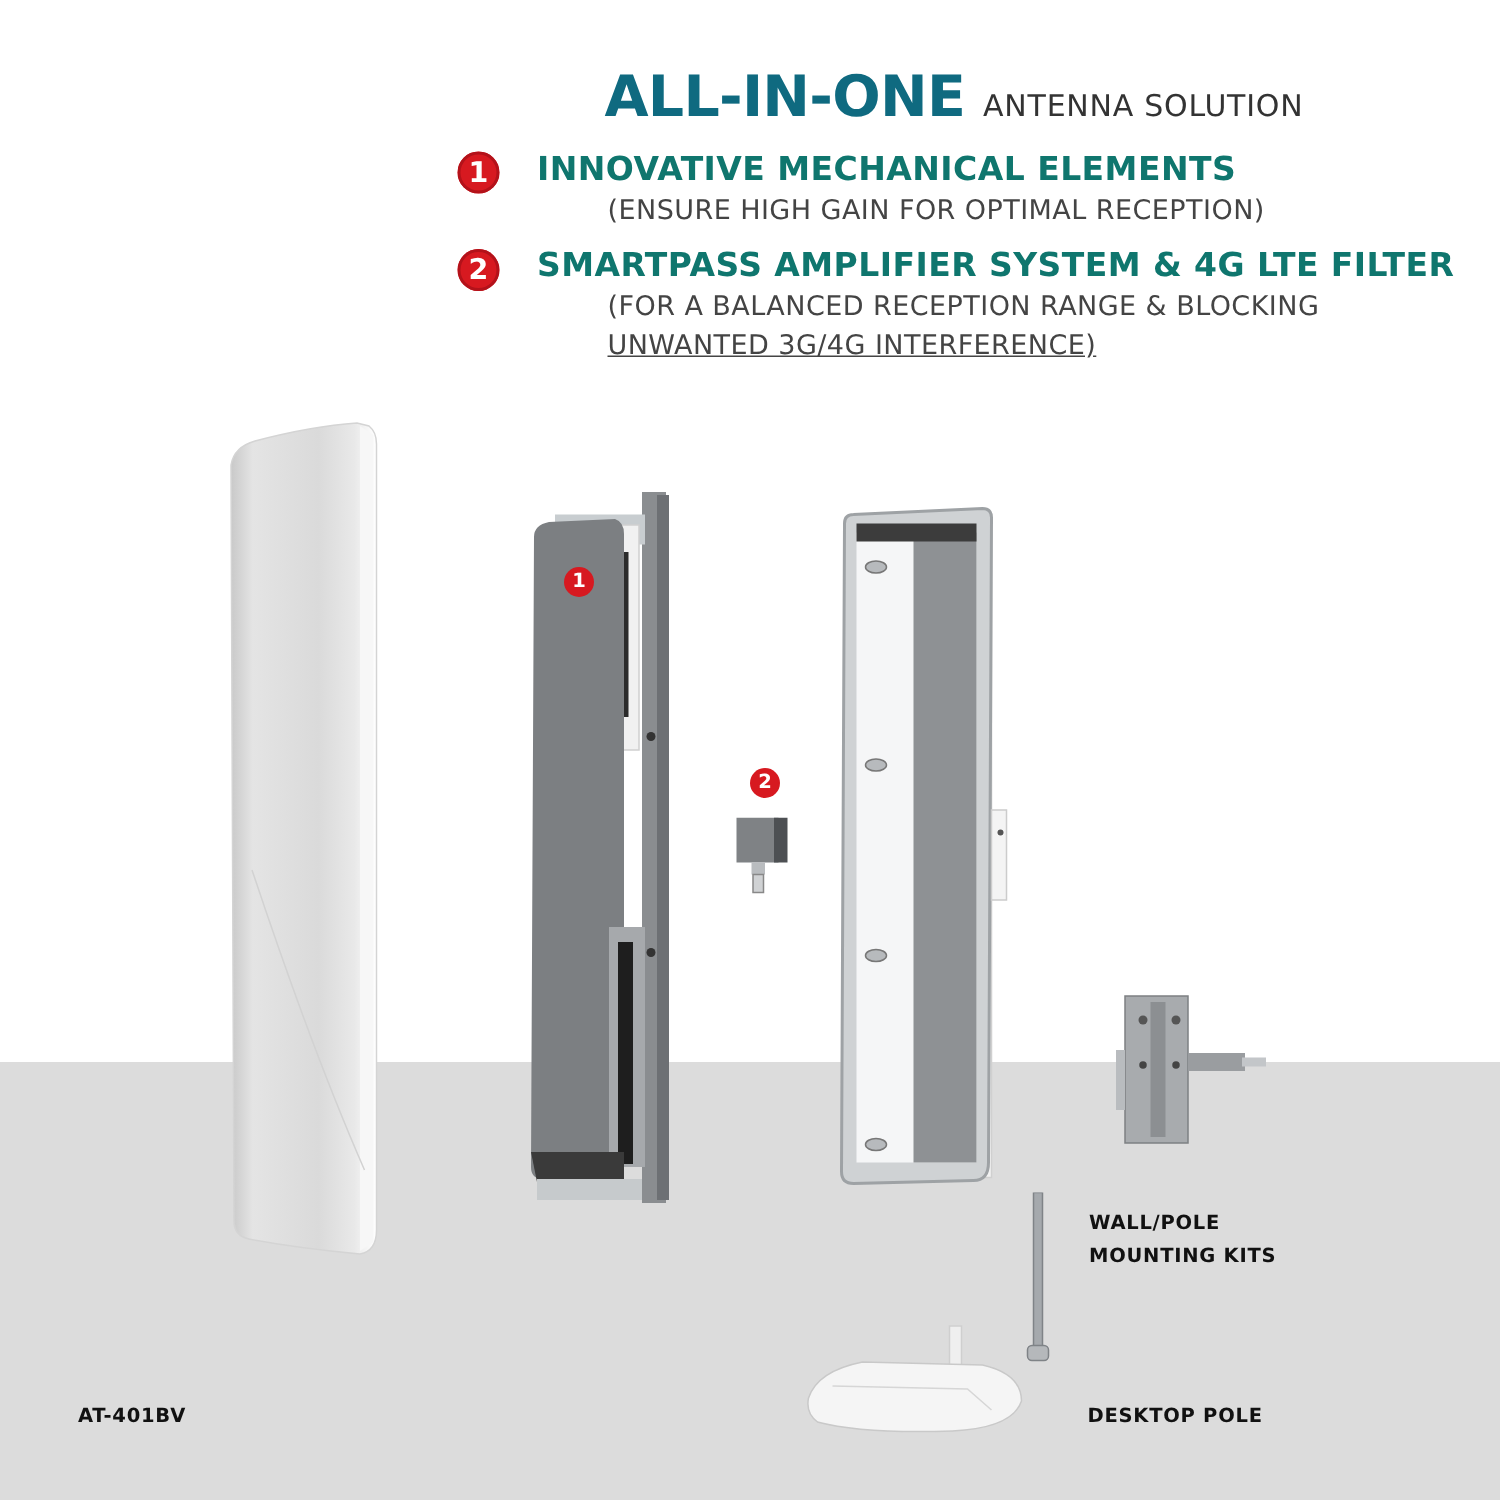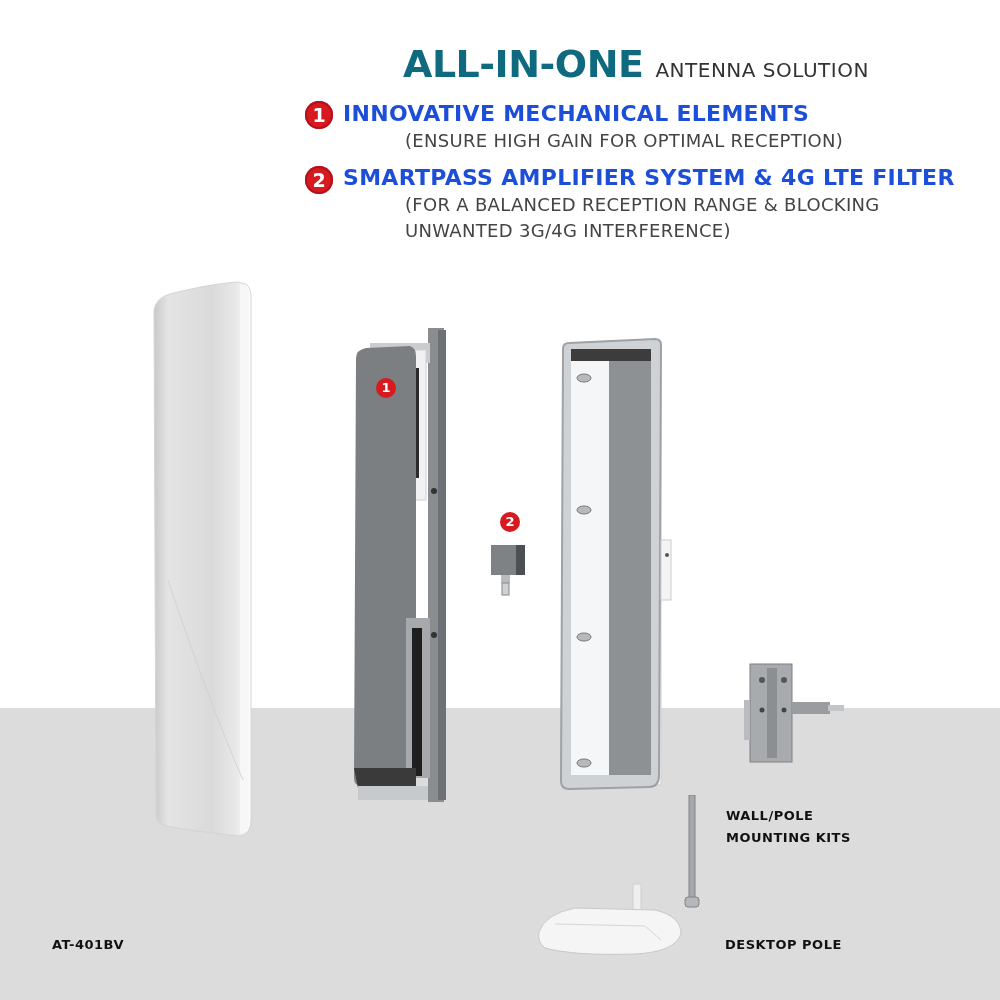--- a/index.html
+++ b/index.html
@@ -7,21 +7,21 @@
   .floor { position:absolute; left:0; top:708px; width:1000px; height:292px; background:#dcdcdc; }
   .abs { position:absolute; }
 
   
   .title-line { position:absolute; left:355px; top:42px; white-space:nowrap;margin-left:48px; }
   .title-main { font-family:"DejaVu Sans", sans-serif; font-weight:bold; font-size:38px; color:#0f6a80; letter-spacing:-0.5px; }
   .title-sub { font-family:"DejaVu Sans", sans-serif; font-size:20px; color:#333; margin-left:12px; letter-spacing:0.5px; }
 
   .feature { position:absolute; left:305px; }
   .badge { position:absolute; width:28px; height:28px; border-radius:50%; background:#d71920; color:#fff; font-family:"DejaVu Sans", sans-serif; font-weight:bold; font-size:19px; line-height:28px; text-align:center; box-shadow:inset 0 0 0 2px #b3121a; }
-  .feat-title { position:absolute; left:38px; top:0; white-space:nowrap; font-family:"DejaVu Sans", sans-serif; font-weight:bold; font-size:22px; color:#1d4ed8; letter-spacing:0.3px; }
+  .feat-title { position:absolute; left:53px; top:0; white-space:nowrap; font-family:"DejaVu Sans", sans-serif; font-weight:bold; font-size:22px; color:#0f766e; letter-spacing:0.3px; }
   .feat-desc { position:absolute; left:53px; top:28px; white-space:nowrap; font-family:"DejaVu Sans", sans-serif; font-size:18px; color:#444; line-height:25px; letter-spacing:0.3px;margin-left:47px; }
 
   .label { position:absolute; font-family:"DejaVu Sans", sans-serif; font-weight:bold; font-size:13px; color:#111; line-height:22px; letter-spacing:0.5px; white-space:nowrap; }
 
   .small-badge { position:absolute; width:20px; height:20px; border-radius:50%; background:#d71920; color:#fff; font-family:"DejaVu Sans", sans-serif; font-weight:bold; font-size:13px; line-height:20px; text-align:center; }
 </style>
 </head>
 <body>
 
 <div class="floor"></div>
@@ -33,21 +33,21 @@
 <div class="feature" style="top:101px;">
   <div class="badge" style="left:0;top:0;">1</div>
   <div class="feat-title" style="top:0px;">INNOVATIVE MECHANICAL ELEMENTS</div>
   <div class="feat-desc" style="top:27px;">(ENSURE HIGH GAIN FOR OPTIMAL RECEPTION)</div>
 </div>
 
 <div class="feature" style="top:165px;">
   <div class="badge" style="left:0;top:1px;">2</div>
   <div class="feat-title" style="top:0px;">SMARTPASS AMPLIFIER SYSTEM &amp; 4G LTE FILTER</div>
   <div class="feat-desc" style="top:27px;">(FOR A BALANCED RECEPTION RANGE &amp; BLOCKING</div>
-  <div class="feat-desc" style="top:53px;">UNWANTED 3G/4G INTERFERENCE)</div>
+  <div class="feat-desc" style="top:53px;text-decoration:underline;">UNWANTED 3G/4G INTERFERENCE)</div>
 </div>
 
 <svg class="abs" style="left:148px;top:280px;" width="105" height="560">
   <defs>
     <linearGradient id="cov" x1="0" x2="1">
       <stop offset="0" stop-color="#c9c9c9"></stop>
       <stop offset="0.15" stop-color="#e4e4e4"></stop>
       <stop offset="0.6" stop-color="#dadada"></stop>
       <stop offset="0.85" stop-color="#e9e9e9"></stop>
       <stop offset="1" stop-color="#ffffff"></stop>

